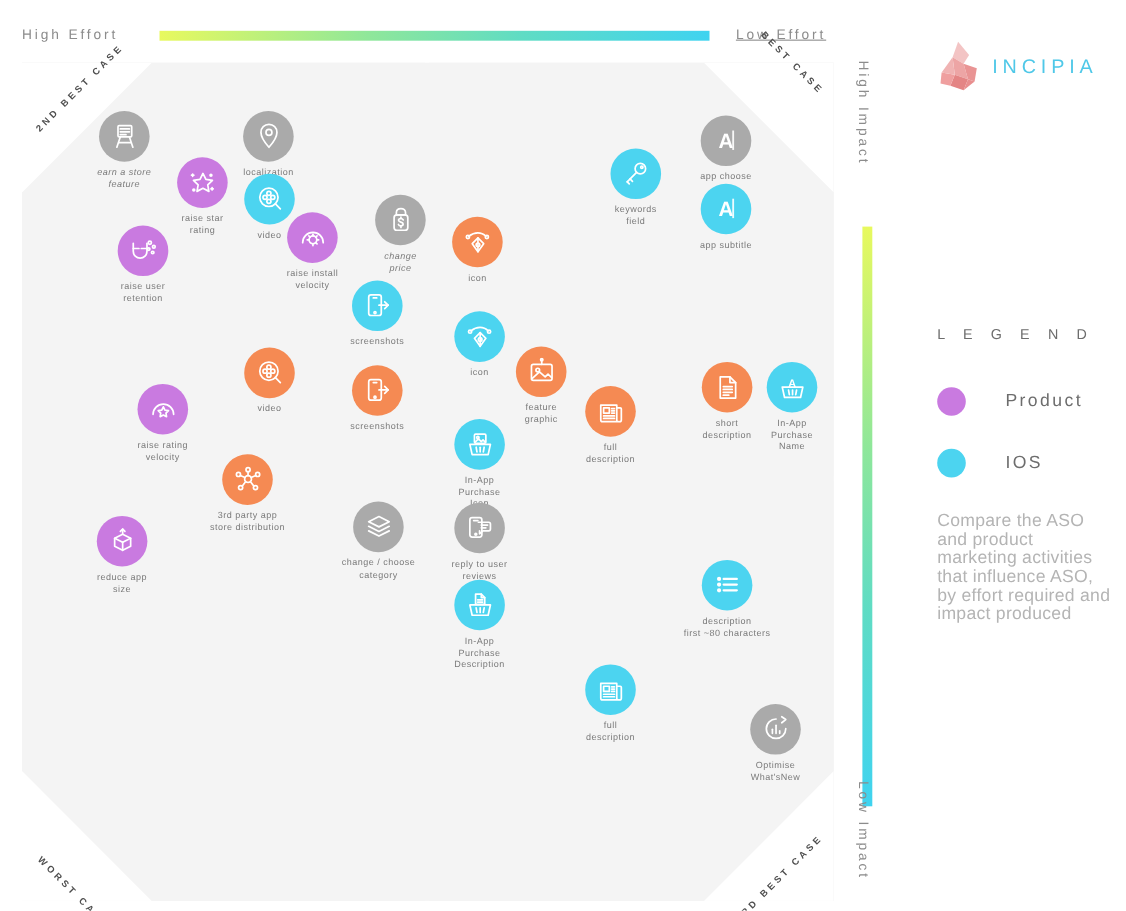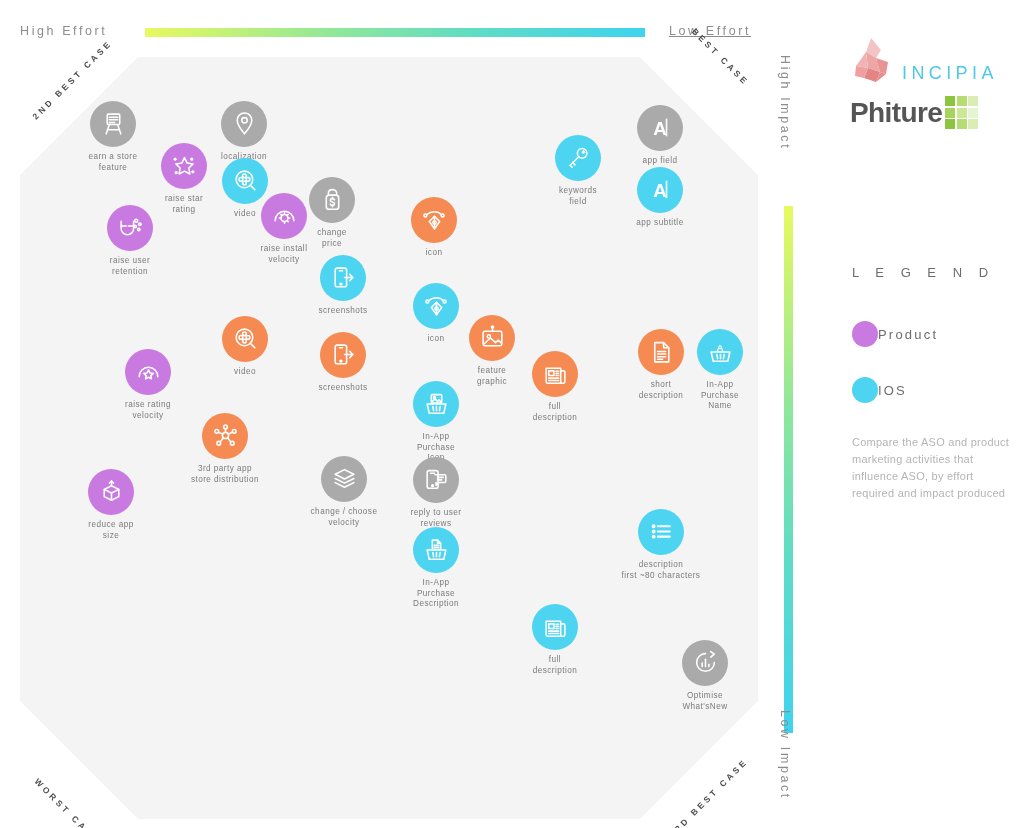--- a/index.html
+++ b/index.html
@@ -132,21 +132,21 @@
   }
 
   
   #right-panel {
     position: absolute;
     left: 810px; top: 0;
     width: 214px; height: 828px;
   }
   #brand-block { position: absolute; left: 40px; top: 36px; }
   #incipia-row {
-    display: flex; align-items: flex-end; gap: 10px;
+    display: flex; align-items: center; gap: 10px;
   }
   #incipia-wordmark {
     font-size: 18px;
     letter-spacing: 4.4px;
     color: #4fc8e8;
     font-weight: 400;
   }
   #phiture-row {
     display: flex; align-items: center;
     margin-top: 12px;
@@ -158,45 +158,46 @@
     letter-spacing: -0.6px;
   }
   #phiture-grid {
     display: grid;
     grid-template-columns: repeat(3, 10px);
     grid-template-rows: repeat(3, 10px);
     gap: 1.5px;
     margin-left: 3px;
   }
 
-  #legend-block { position: absolute; left: 42px; top: 265px; width: 170px; }
+  #legend-block { position: absolute; left: 42px; top: 296px; width: 170px; }
   #legend-title {
     font-size: 13px;
     letter-spacing: 6.5px;
     color: #6d6d6d;
     margin-bottom: 26px;
   }
   .legend-row {
     display: flex;
     align-items: center;
     height: 56px;
   }
   .legend-dot {
     width: 26px; height: 26px;
     border-radius: 50%;
     flex: 0 0 auto;
   }
   .legend-text {
-    font-size: 13px;
+    margin-left: 36px;
+    font-size: 16px;
     letter-spacing: 2.2px;
     color: #6d6d6d;
   }
   #legend-caption {
     margin-top: 16px;
-    font-size: 11px;
+    font-size: 16px;
     line-height: 17px;
     letter-spacing: 0.25px;
     color: #b4b4b4;
     width: 160px;
   }
 
   #watermark {
     position: absolute;
     left: 28px; top: 548px;
     width: 190px; height: 210px;
@@ -229,21 +230,21 @@
   <div class="corner-wedge" id="wedge-tr"></div>
   <div class="corner-wedge" id="wedge-bl"></div>
   <div class="corner-wedge" id="wedge-br"></div>
 
   <div class="corner-label" id="corner-label-tl">2ND BEST CASE</div>
   <div class="corner-label" id="corner-label-tr">BEST CASE</div>
   <div class="corner-label" id="corner-label-bl">WORST CASE</div>
   <div class="corner-label" id="corner-label-br">3RD BEST CASE</div>
 
   <div id="nodes-layer">
-      <div class="node" style="left: 93px; top: 44px;">
+      <div class="node" style="left: 93px; top: 44px; font-style: italic;">
         <div class="bubble" style="background: rgb(170, 170, 170);">
           <svg width="27" height="27" viewBox="0 0 26 26">
             <g fill="none" stroke="#ffffff" stroke-width="1.5" stroke-linecap="round" stroke-linejoin="round">
               <rect x="7" y="3" width="12" height="10" rx="1"></rect>
               <line x1="9" y1="6" x2="17" y2="6"></line>
               <line x1="9" y1="8.5" x2="17" y2="8.5"></line>
               <line x1="9" y1="11" x2="14" y2="11"></line>
               <line x1="9" y1="13" x2="6" y2="22"></line>
               <line x1="17" y1="13" x2="20" y2="22"></line>
               <line x1="8" y1="18" x2="18" y2="18"></line>
@@ -308,21 +309,21 @@
               <line x1="16.4" y1="14.5" x2="18" y2="14.5"></line>
               <line x1="9.4" y1="11" x2="10.6" y2="12.2"></line>
               <line x1="15.4" y1="16.9" x2="16.6" y2="18"></line>
               <line x1="16.6" y1="11" x2="15.4" y2="12.2"></line>
             </g>
           </svg>
         </div>
         <div class="node-label">raise install
 velocity</div>
       </div>
-      <div class="node" style="left: 312px; top: 120px;">
+      <div class="node" style="left: 344px; top: 120px; font-style: italic;">
         <div class="bubble" style="background: rgb(170, 170, 170);">
           <svg width="27" height="27" viewBox="0 0 26 26">
             <g fill="none" stroke="#ffffff" stroke-width="1.5" stroke-linecap="round" stroke-linejoin="round">
               <path d="M13 2.5c-2.4 0-4 1.5-4 3.4V8h8V5.9c0-1.9-1.6-3.4-4-3.4z"></path>
               <rect x="7" y="8" width="12" height="13.5" rx="2.5"></rect>
               <path d="M15 12.4c-.4-.8-1.2-1.2-2.1-1.2-1.1 0-2 .7-2 1.6 0 2 4 1.2 4 3.2 0 1-.9 1.7-2 1.7-1 0-1.8-.5-2.1-1.3"></path>
               <line x1="13" y1="10" x2="13" y2="11.3"></line>
               <line x1="13" y1="17.6" x2="13" y2="19"></line>
             </g>
           </svg>
@@ -442,21 +443,21 @@
         <div class="bubble" style="background: rgb(170, 170, 170);">
           <svg width="27" height="27" viewBox="0 0 26 26">
             <g fill="none" stroke="#ffffff" stroke-width="1.5" stroke-linecap="round" stroke-linejoin="round">
               <polygon points="13,3.5 22,8 13,12.5 4,8"></polygon>
               <polyline points="4,12 13,16.5 22,12"></polyline>
               <polyline points="4,16 13,20.5 22,16"></polyline>
             </g>
           </svg>
         </div>
         <div class="node-label">change / choose
-velocity</div>
+category</div>
       </div>
       <div class="node" style="left: 558px; top: 78px;">
         <div class="bubble" style="background: rgb(76, 212, 240);">
           <svg width="27" height="27" viewBox="0 0 26 26">
             <g fill="none" stroke="#ffffff" stroke-width="1.5" stroke-linecap="round" stroke-linejoin="round">
               <circle cx="16.5" cy="8" r="4.6"></circle>
               <circle cx="17.8" cy="6.7" r="1"></circle>
               <line x1="13.2" y1="11.3" x2="5" y2="19.5"></line>
               <line x1="7.5" y1="17" x2="9.6" y2="19.1"></line>
               <line x1="5" y1="19.5" x2="6.8" y2="21.3"></line>
@@ -468,21 +469,21 @@
       </div>
       <div class="node" style="left: 640px; top: 48px;">
         <div class="bubble" style="background: rgb(170, 170, 170);">
           <svg width="27" height="27" viewBox="0 0 26 26">
             <g>
               <text x="6" y="19" font-family="Liberation Sans, sans-serif" font-size="18" font-weight="700" fill="#ffffff">A</text>
               <rect x="18" y="3.5" width="1.6" height="17" fill="#ffffff" opacity="0.9"></rect>
             </g>
           </svg>
         </div>
-        <div class="node-label">app field</div>
+        <div class="node-label">app choose</div>
       </div>
       <div class="node" style="left: 640px; top: 110px;">
         <div class="bubble" style="background: rgb(76, 212, 240);">
           <svg width="27" height="27" viewBox="0 0 26 26">
             <g>
               <text x="6" y="19" font-family="Liberation Sans, sans-serif" font-size="18" font-weight="700" fill="#ffffff">A</text>
               <rect x="18" y="3.5" width="1.6" height="17" fill="#ffffff" opacity="0.9"></rect>
             </g>
           </svg>
         </div>
@@ -705,34 +706,20 @@
         <polygon points="21,2 31,14 26,22 16,16" fill="#f3c4c4"></polygon>
         <polygon points="16,16 26,22 30,36 18,32" fill="#eda5a5"></polygon>
         <polygon points="30,36 26,22 38,26 36,38" fill="#e99494"></polygon>
         <polygon points="18,32 30,36 26,46 14,42" fill="#e48585"></polygon>
         <polygon points="6,30 18,32 14,42 5,40" fill="#ef9f9f"></polygon>
         <polygon points="6,30 16,16 18,32" fill="#f0b3b3"></polygon>
         <polygon points="26,46 36,38 30,36" fill="#e88e8e"></polygon>
       </svg>
       <span id="incipia-wordmark">INCIPIA</span>
     </div>
-    <div id="phiture-row">
-      <span id="phiture-wordmark">Phiture</span>
-      <div id="phiture-grid">
-        <i style="background:#8cc63f"></i>
-          <i style="background:#b5dd74"></i>
-          <i style="background:#daeeb3"></i>
-        <i style="background:#a6d45c"></i>
-          <i style="background:#cbe898"></i>
-          <i style="background:#e6f4d3"></i>
-        <i style="background:#8cc63f"></i>
-          <i style="background:#b5dd74"></i>
-          <i style="background:#daeeb3"></i>
-      </div>
-    </div>
   </div>
 
   <div id="legend-block">
     <div id="legend-title">L E G E N D</div>
 
     <div class="legend-row">
       <span class="legend-dot" style="background:#c97ae0"></span>
       <span class="legend-text">Product</span>
     </div>
     <div class="legend-row">

